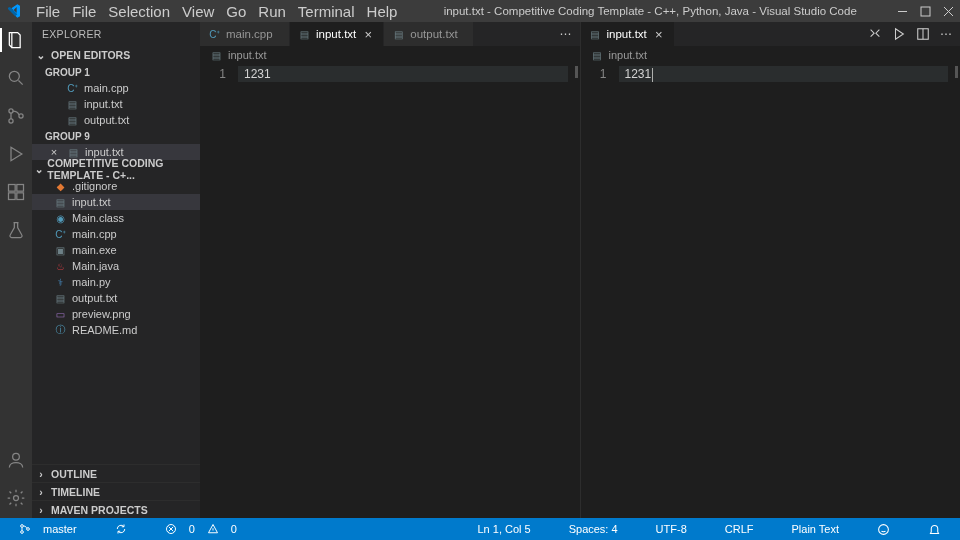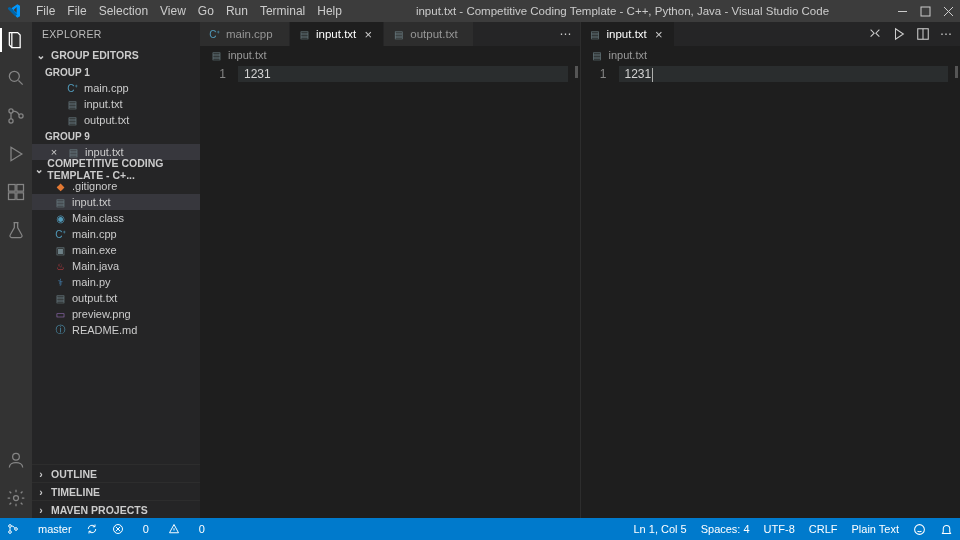--- a/index.html
+++ b/index.html
@@ -1,20 +1,20 @@
 <!DOCTYPE html>
 <html><head>
 <meta charset="utf-8">
 <style>
 *{margin:0;padding:0;box-sizing:border-box;font-family:"Segoe UI",Arial,sans-serif;user-select:none}
 html,body{width:960px;height:540px;overflow:hidden;background:#1e1e1e;color:#ccc;font-size:12px}
 .titlebar{height:22px;background:#3c3c3c;display:flex;align-items:center;padding:0 6px;color:#ccc}
 .titlebar .logo{width:16px;height:16px;margin-right:8px}
 .titlebar .menu{display:flex;gap:0}
-.titlebar .menu span{padding:2px 6px;cursor:pointer;font-size:12px}
+.titlebar .menu span{padding:2px 6px;cursor:pointer;font-size:15px}
 .titlebar .title{flex:1;text-align:center;font-size:11.5px;color:#ccc}
 .titlebar .wbtns{display:flex;gap:12px;margin-left:auto}
 .titlebar .wbtns svg{width:11px;height:11px}
 .body{display:flex;height:496px}
 .activitybar{width:32px;background:#333;display:flex;flex-direction:column;align-items:center;padding-top:6px;gap:14px}
 .activitybar .aicon{width:24px;height:24px;display:flex;align-items:center;justify-content:center;color:#858585;position:relative}
 .activitybar .aicon.active{color:#fff}
 .activitybar .aicon.active::before{content:"";position:absolute;left:-4px;top:0;bottom:0;width:2px;background:#fff}
 .activitybar .bottom{margin-top:auto;margin-bottom:8px;display:flex;flex-direction:column;gap:14px;align-items:center}
 .sidebar{width:168px;background:#252526;display:flex;flex-direction:column;color:#ccc}
@@ -50,21 +50,21 @@
 .breadcrumb{height:18px;display:flex;align-items:center;padding-left:10px;gap:5px;font-size:11px;color:#9a9a9a;background:#1e1e1e}
 .code{flex:1;display:flex;position:relative;background:#1e1e1e;font-family:Consolas,monospace;font-size:12px}
 .gutter{width:38px;text-align:right;padding-right:12px;color:#858585;padding-top:2px;line-height:16px}
 .lines{flex:1;position:relative;padding-top:2px;line-height:16px}
 .linehl{position:absolute;left:0;right:12px;top:2px;height:16px;background:#2a2d2e}
 .linetext{position:relative;color:#d4d4d4;padding-left:6px}
 .cursor{display:inline-block;width:1px;height:14px;background:#aeafad;vertical-align:middle;margin-left:1px}
 .minimap{position:absolute;right:0;top:0;bottom:0;width:18px}
 .minimap .mm{position:absolute;top:2px;right:2px;width:3px;height:12px;background:#555}
 .statusbar{height:22px;background:#007acc;display:flex;align-items:center;color:#fff;font-size:11px}
-.statusbar .seg{padding:0 7px;display:flex;align-items:center;gap:19px;height:100%}
+.statusbar .seg{padding:0 19px;display:flex;align-items:center;gap:12px;height:100%}
 .statusbar .right{margin-left:auto;display:flex}
 svg{display:block}
 </style>
 </head>
 <body>
 
 <div class="titlebar">
   <span class="logo">
     <svg viewBox="0 0 24 24">
         <path fill="#0098ff" d="M17 2l4 2v16l-4 2-9-9 3-3 5 5V6l-5 5-3-3z"></path>
@@ -156,21 +156,21 @@
           </svg>
         </div>
     </div>
   </div>
 
   <div class="sidebar">
     <div class="hdr">EXPLORER</div>
     <div class="section">
       <div class="section-h">
           <span class="chev">⌄</span>
-          <span>GROUP EDITORS</span>
+          <span>OPEN EDITORS</span>
         </div>
       <div class="grouplabel">GROUP 1</div>
       <div class="item d2">
           <span class="ficon fc-cpp">C⁺</span>
           <span>main.cpp</span>
         </div>
       <div class="item d2">
           <span class="ficon fc-txt">▤</span>
           <span>input.txt</span>
         </div>

